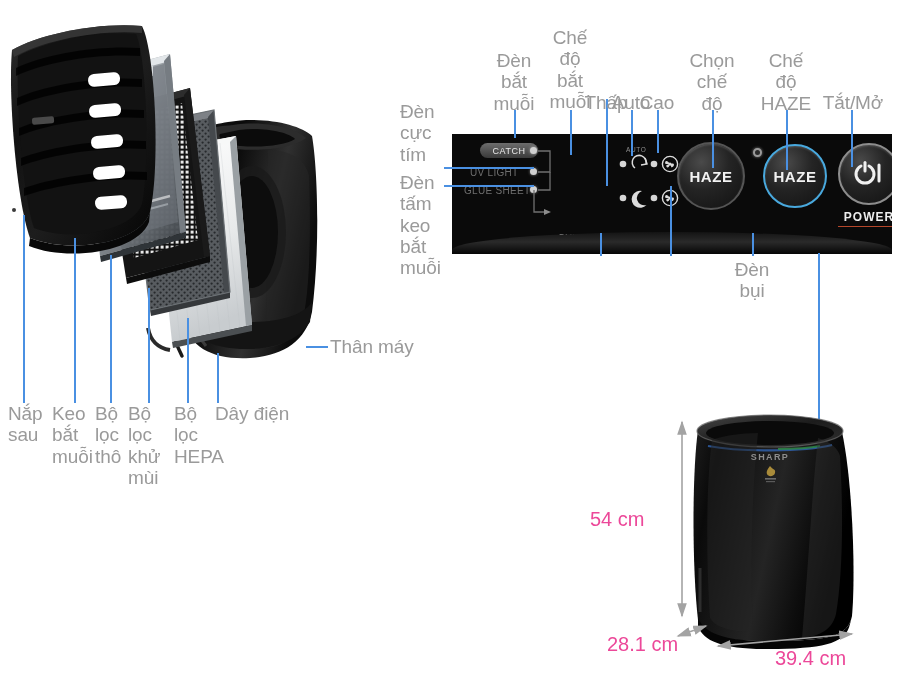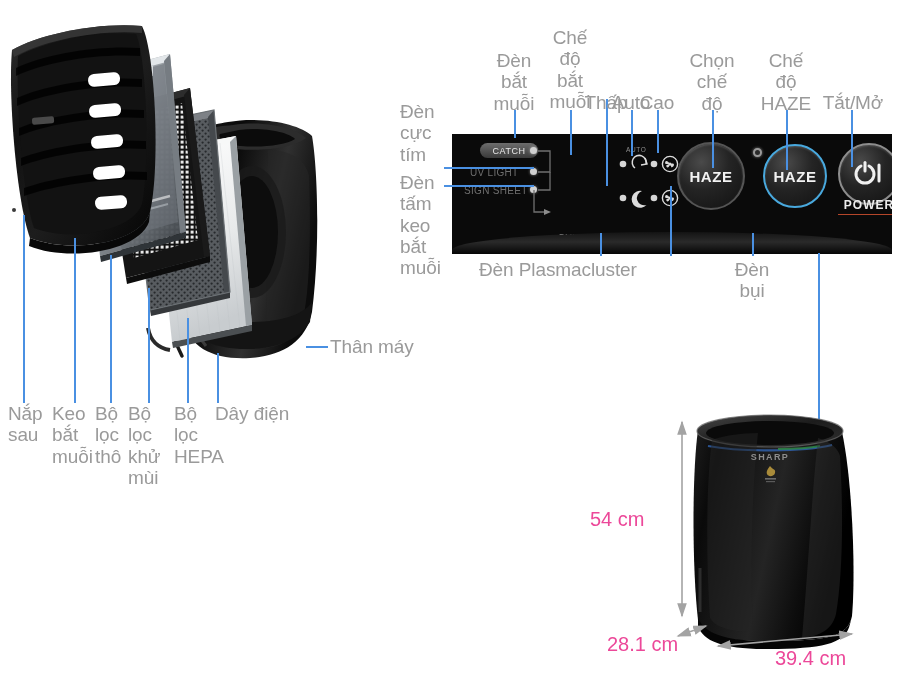--- a/index.html
+++ b/index.html
@@ -285,21 +285,21 @@
   <div class="lbl" style="left:330px; top:336px;">Thân máy</div>
 
   <div id="panel">
 
     <div class="pill" style="left:28px; top:9px; width:58px; height:15px;">CATCH</div>
     <div class="dot" style="left:78px; top:13px;"></div>
 
     <div class="ind" style="left:18px; top:33px;">UV LIGHT</div>
     <div class="dot" style="left:78px; top:34px;"></div>
 
-    <div class="ind" style="left:12px; top:51px;">SIGN SHEET</div>
+    <div class="ind" style="left:12px; top:51px;">GLUE SHEET</div>
     <div class="dot" style="left:78px; top:52px;"></div>
 
     <svg width="440" height="120" style="position:absolute;left:0;top:0;pointer-events:none">
       <path d="M86 17 L98 17 L98 38 L86 38" stroke="#707070" stroke-width="1.3" fill="none"></path>
       <path d="M98 38 L98 56 L86 56" stroke="#707070" stroke-width="1.3" fill="none"></path>
       <path d="M82 56 L82 78 L96 78" stroke="#707070" stroke-width="1.3" fill="none"></path>
       <path d="M92 75 L99 78 L92 81 Z" fill="#8c8c8c"></path>
     </svg>
 
     <div class="sub" style="left:98px; top:74px; width:72px;">
@@ -356,21 +356,21 @@
       
     </div>
 
     <div class="knob gray" style="left:386px; top:9px; width:62px; height:62px;">
       <svg width="34" height="26" viewBox="0 0 34 26">
         <path d="M9 5 a9 9 0 1 0 8 0" stroke="#f0f0f0" stroke-width="3" fill="none" stroke-linecap="round"></path>
         <path d="M13 1.5 L13 10" stroke="#f0f0f0" stroke-width="3" stroke-linecap="round"></path>
         <path d="M27 4 L27 20" stroke="#f0f0f0" stroke-width="3" stroke-linecap="round"></path>
       </svg>
     </div>
-    <div class="powerlbl" style="left:386px; top:64px; width:62px;">POWER</div>
+    <div class="powerlbl" style="left:386px; top:76px; width:62px;">POWER</div>
 
     <div class="signtxt" style="left:144px; top:103px;">PLASMACLUSTER SIGN</div>
     <div class="signtxt" style="left:277px; top:103px;">DUST AND ODOR SIGN</div>
 
     <div class="glint"></div>
   </div>
 
   <div class="lead" style="left:514px; top:110px; height:28px;"></div>
   <div class="lead" style="left:570px; top:110px; height:45px;"></div>
   <div class="lead" style="left:606px; top:99px;  height:87px;"></div>
@@ -408,21 +408,20 @@
 
   <div class="lbl" style="left:400px; top:101px;">Đèn
 cực
 tím</div>
   <div class="lbl" style="left:400px; top:172px;">Đèn
 tấm
 keo
 bắt
 muỗi</div>
 
-  <div class="lbl" style="left:479px; top:259px;">Đèn Plasmacluster</div>
   <div class="lbl c" style="left:724px; top:259px; width:56px;">Đèn
 bụi</div>
 
   <svg class="svgwrap" width="320" height="275" style="left:580px; top:400px;">
     <defs>
       <linearGradient id="gDim" x1="0" y1="0" x2="1" y2="0.3">
         <stop offset="0%" stop-color="#1e1e1e"></stop>
         <stop offset="18%" stop-color="#0a0a0a"></stop>
         <stop offset="58%" stop-color="#242424"></stop>
         <stop offset="82%" stop-color="#0d0d0d"></stop>

